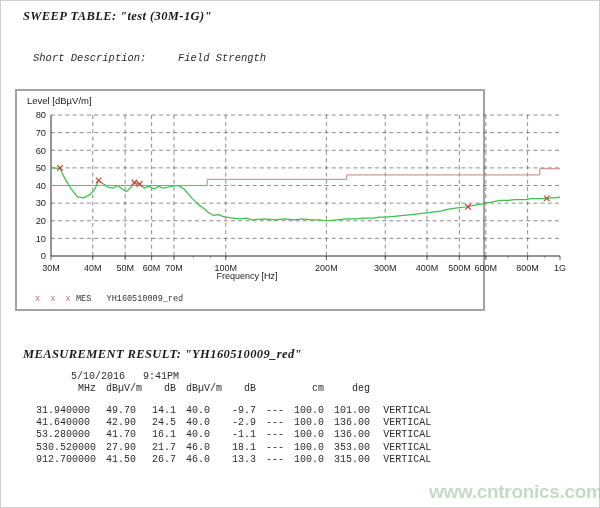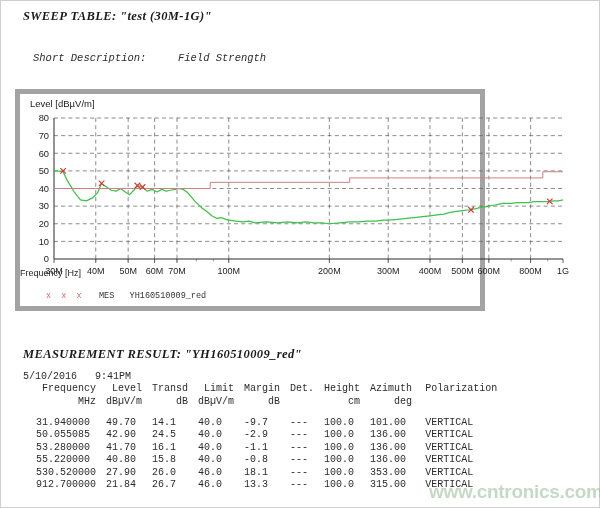--- a/index.html
+++ b/index.html
@@ -54,60 +54,60 @@
     font-style: italic;
   }
 
   
   .chart-box {
     position: absolute;
     left: 14px;
     top: 88px;
     width: 470px;
     height: 222px;
-    border: 5px solid #a3a3a3;
+    border: 2px solid #a3a3a3;
     background: #ffffff;
     box-sizing: border-box;
   }
   .chart-ylabel {
     position: absolute;
     left: 10px;
     top: 4px;
     font-family: "Liberation Sans", sans-serif;
     font-size: 9.5px;
     color: #222;
     white-space: nowrap;
   }
   .chart-xlabel {
     position: absolute;
     left: 0;
     right: 6px;
     bottom: 28px;
-    text-align: left;
+    text-align: center;
     font-family: "Liberation Sans", sans-serif;
     font-size: 9px;
     color: #222;
   }
   .chart-svg-holder {
     position: absolute;
     left: 0; top: 0;
     width: 564px;
     height: 220px;
   }
   .legend-row {
     position: absolute;
-    left: 26px;
+    left: 18px;
     bottom: 5px;
     font-family: "Liberation Mono", monospace;
     font-size: 8.5px;
     color: #333;
     white-space: pre;
     display: flex;
     align-items: center;
-    gap: 12px;
+    gap: 0px;
   }
   .legend-marks {
     color: #d4686e;
     letter-spacing: 2.5px;
     font-size: 8.5px;
     margin-right: 3px;
   }
 
   
   .result-block {
@@ -124,20 +124,21 @@
     color: #1a1a1a;
     letter-spacing: 0.4px;
     white-space: pre;
   }
   .result-date {
     font-family: "Liberation Mono", monospace;
     font-size: 10px;
     color: #2b2b2b;
     margin-top: 9px;
     white-space: pre;
+    margin-left: 48px;
   }
   table.result-table {
     border-collapse: collapse;
     font-family: "Liberation Mono", monospace;
     font-size: 10px;
     color: #2b2b2b;
     margin-top: 1px;
     margin-left: 8px;
   }
   table.result-table th {
@@ -292,31 +293,20 @@
       <span class="legend-marks">x x x</span>
       <span>MES   YH160510009_red</span>
     </div>
   </div>
 
   <div class="result-block">
     <div class="result-title">MEASUREMENT RESULT: "YH160510009_red"</div>
     <div class="result-date">5/10/2016   9:41PM</div>
     <table class="result-table">
       <thead>
-        <tr id="hdr-row">
-            <th>Frequency</th>
-            <th>Level</th>
-            <th>Transd</th>
-            <th>Limit</th>
-            <th>Margin</th>
-            <th>Det.</th>
-            <th>Height</th>
-            <th>Azimuth</th>
-            <th class="lead">Polarization</th>
-          </tr>
         <tr class="units" id="unit-row">
             <th>MHz</th>
             <th>dBµV/m</th>
             <th>dB</th>
             <th>dBµV/m</th>
             <th>dB</th>
             <th></th>
             <th>cm</th>
             <th>deg</th>
             <th class="lead"></th>
@@ -328,21 +318,21 @@
             <td>49.70</td>
             <td>14.1</td>
             <td>40.0</td>
             <td>-9.7</td>
             <td>---</td>
             <td>100.0</td>
             <td>101.00</td>
             <td class="pol">VERTICAL</td>
           </tr>
           <tr>
-            <td>50.055085</td>
+            <td>41.640000</td>
             <td>42.90</td>
             <td>24.5</td>
             <td>40.0</td>
             <td>-2.9</td>
             <td>---</td>
             <td>100.0</td>
             <td>136.00</td>
             <td class="pol">VERTICAL</td>
           </tr>
           <tr>
@@ -350,44 +340,33 @@
             <td>41.70</td>
             <td>16.1</td>
             <td>40.0</td>
             <td>-1.1</td>
             <td>---</td>
             <td>100.0</td>
             <td>136.00</td>
             <td class="pol">VERTICAL</td>
           </tr>
           <tr>
-            <td>55.220000</td>
-            <td>40.80</td>
-            <td>15.8</td>
-            <td>40.0</td>
-            <td>-0.8</td>
-            <td>---</td>
-            <td>100.0</td>
-            <td>136.00</td>
-            <td class="pol">VERTICAL</td>
-          </tr>
-          <tr>
             <td>530.520000</td>
             <td>27.90</td>
-            <td>26.0</td>
+            <td>21.7</td>
             <td>46.0</td>
             <td>18.1</td>
             <td>---</td>
             <td>100.0</td>
             <td>353.00</td>
             <td class="pol">VERTICAL</td>
           </tr>
           <tr>
             <td>912.700000</td>
-            <td>21.84</td>
+            <td>41.50</td>
             <td>26.7</td>
             <td>46.0</td>
             <td>13.3</td>
             <td>---</td>
             <td>100.0</td>
             <td>315.00</td>
             <td class="pol">VERTICAL</td>
           </tr>
         </tbody>
     </table>

